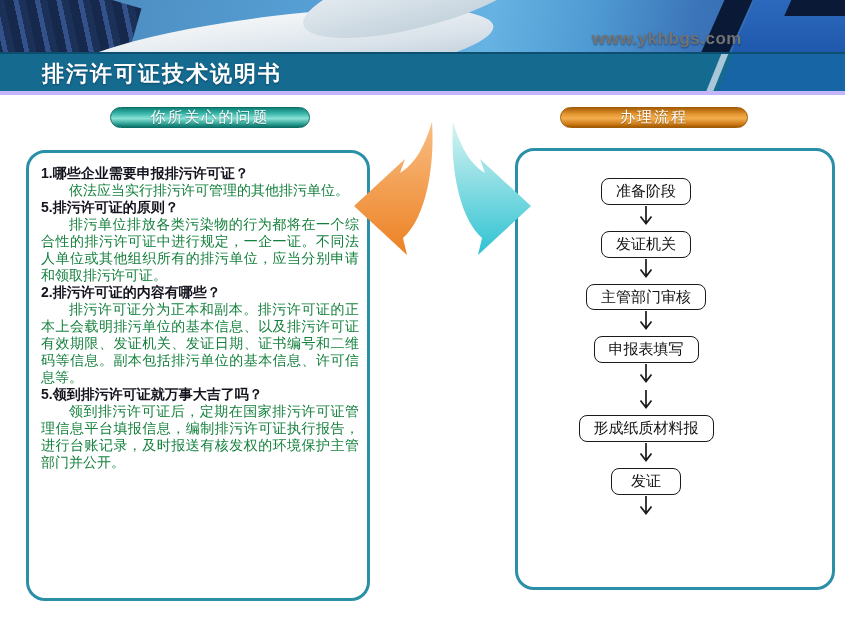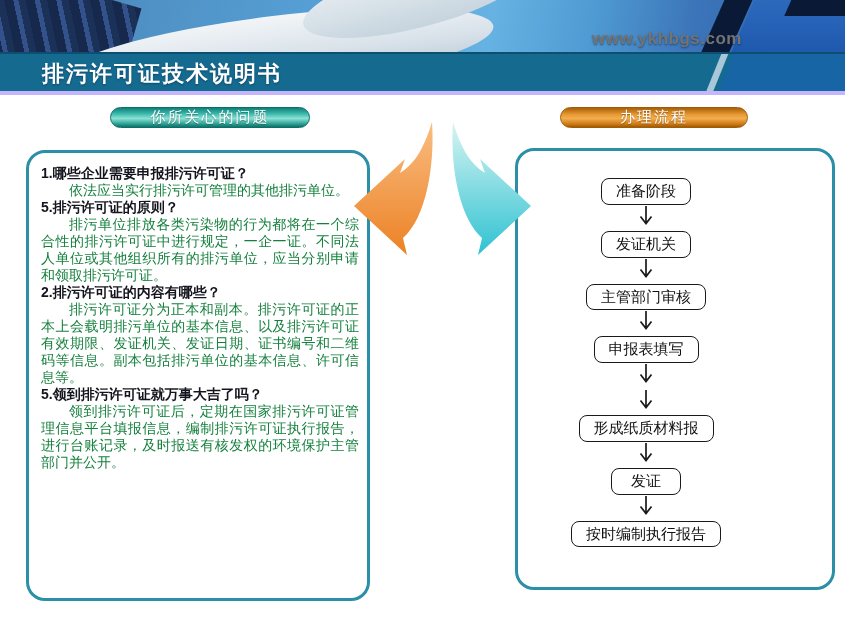--- a/index.html
+++ b/index.html
@@ -207,18 +207,17 @@
       <div class="flow-box">形成纸质材料报</div>
       <svg class="flow-arrow" width="14" height="24" viewBox="0 0 14 24">
           <path d="M7 0 V16.5 M1.5 10.5 L7 17.5 L12.5 10.5" stroke="#1a1a1a" stroke-width="1.7" fill="none"></path>
         </svg>
 
       <div class="flow-box">发证</div>
       <svg class="flow-arrow" width="14" height="24" viewBox="0 0 14 24">
           <path d="M7 0 V16.5 M1.5 10.5 L7 17.5 L12.5 10.5" stroke="#1a1a1a" stroke-width="1.7" fill="none"></path>
         </svg>
 
-      <div class="flow-box">按时编制执行报告</div>
 
     </div>
   </div>
 
 </div>
 
 </body></html>

